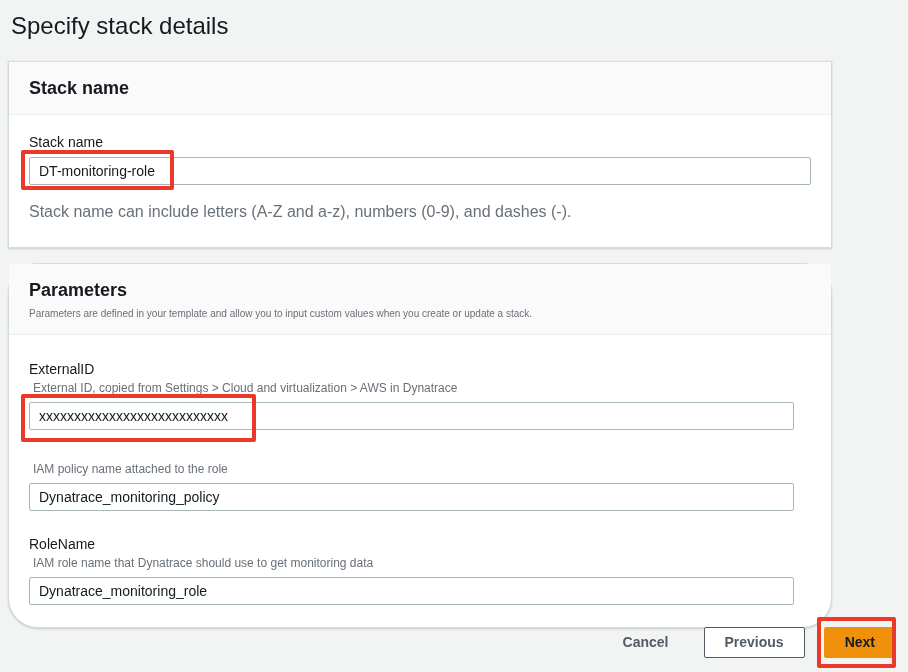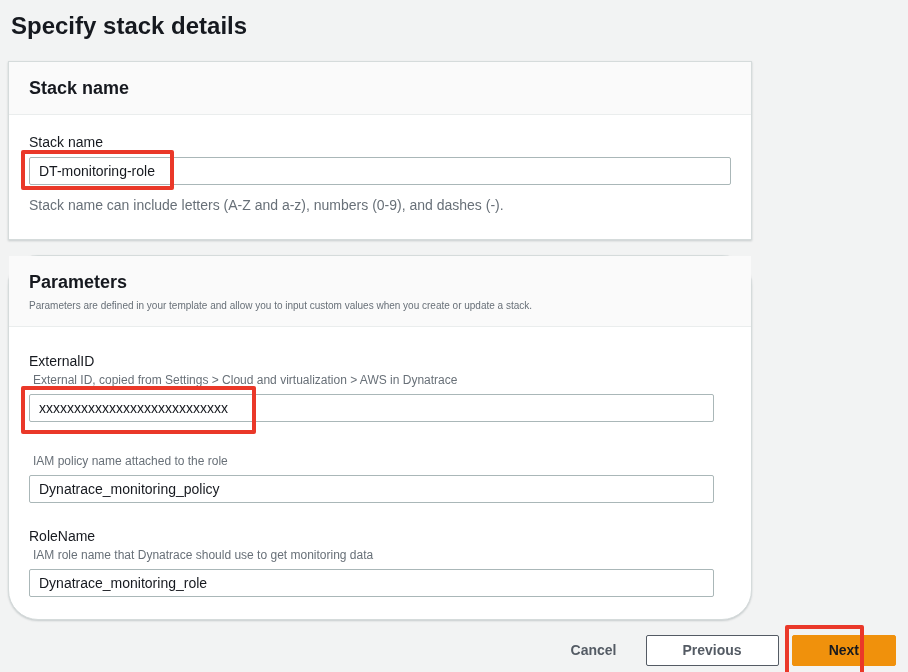--- a/index.html
+++ b/index.html
@@ -20,28 +20,28 @@
   body{
     width:908px;height:672px;
     background:var(--page-bg);
     font-family:"Liberation Sans", sans-serif;
     color:var(--text);
     position:relative;
     overflow:hidden;
   }
   .page-title{
     font-size:24px;
-    font-weight:700;
+    font-weight:400;
     margin:0;
     padding:12px 0 0 11px;
     color:var(--text);
   }
   .card{
     margin-left:8px;
-    width:744px;
+    width:824px;
     background:var(--card-bg);
     border:1px solid var(--card-border);
     box-shadow:0 1px 2px 0 rgba(0,28,36,.18);
   }
   .card-stackname{margin-top:21px;}
   .card-parameters{margin-top:15px;border-radius:30px;}
   .card-header{
     background:var(--card-header-bg);
     border-bottom:1px solid var(--divider);
     padding:16px 20px 15px 20px;
@@ -68,46 +68,47 @@
     height:28px;
     border:1px solid var(--input-border);
     border-radius:2px;
     padding:0 9px;
     font-size:14px;
     font-family:inherit;
     color:var(--text);
     background:#fff;
     outline:none;
   }
-  .helper{font-size:14px;color:var(--muted);margin-top:12px;}
+  .helper{font-size:16px;color:var(--muted);margin-top:18px;}
   .field + .field{margin-top:25px;}
   .field-externalid{margin-bottom:32px;}
   .annotation{
     position:absolute;
     border:4px solid var(--red);
     border-radius:2px;
     pointer-events:none;
     z-index:5;
   }
   .annotation-stackname{left:-8px;top:-7px;width:153px;height:40px;}
   .annotation-externalid{left:-8px;top:-8px;width:235px;height:48px;}
   .annotation-next{left:-7px;top:-10px;width:79px;height:51px;}
   .footer{
     position:absolute;
     right:12px;
-    bottom:6px;
+    bottom:14px;
     display:flex;
     align-items:center;
+    gap:6px;
   }
   .btn{
     font-family:inherit;
     font-weight:700;
     font-size:14px;
     border-radius:2px;
-    padding:6px 36px;
+    padding:6px 20px;
     line-height:17px;
     cursor:pointer;
   }
   .btn-link{
     background:none;
     border:1px solid transparent;
     color:var(--btn-gray);
     padding:6px 10px;
     margin-right:18px;
   }

